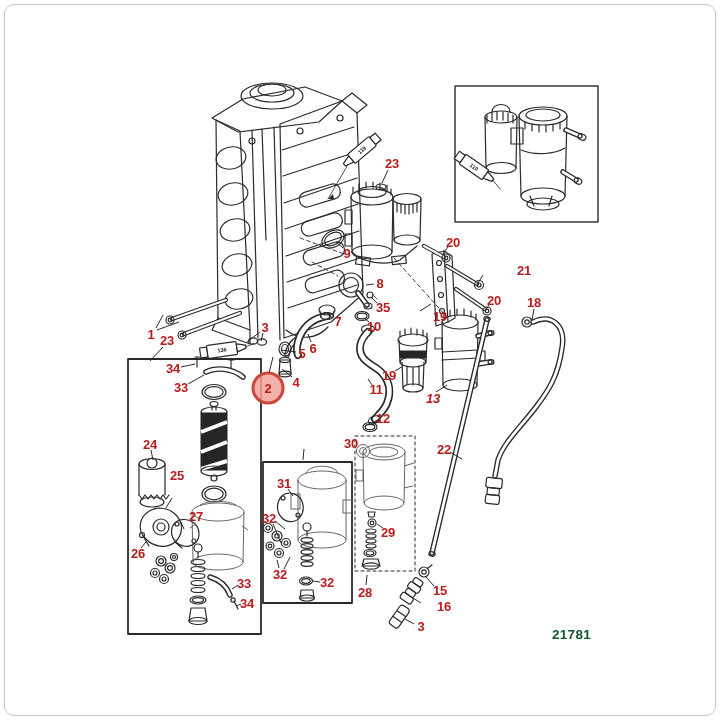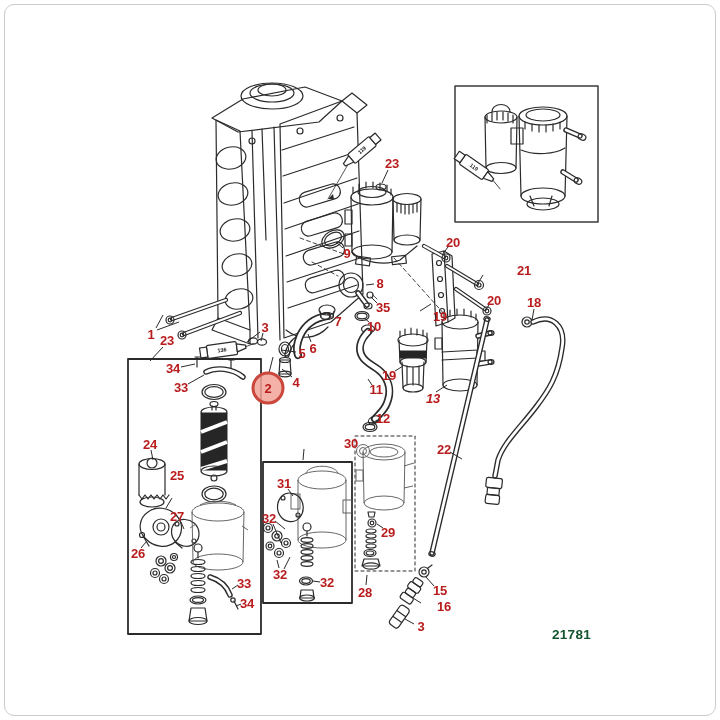--- a/index.html
+++ b/index.html
@@ -540,21 +540,21 @@
     <div class="callout" style="left: 534px; top: 302px;">18</div>
     <div class="callout" style="left: 440px; top: 316px;">19</div>
     <div class="callout" style="left: 453px; top: 242px;">20</div>
     <div class="callout" style="left: 488px; top: 270px; margin-left: 36px;">21</div>
     <div class="callout" style="left: 494px; top: 300px;">20</div>
     <div class="callout" style="left: 444px; top: 449px;">22</div>
     <div class="callout" style="left: 392px; top: 163px;">23</div>
     <div class="callout" style="left: 150px; top: 444px;">24</div>
     <div class="callout" style="left: 177px; top: 475px;">25</div>
     <div class="callout" style="left: 138px; top: 553px;">26</div>
-    <div class="callout" style="left: 177px; top: 516px;">27</div>
+    <div class="callout" style="left: 196px; top: 516px;">27</div>
     <div class="callout" style="left: 365px; top: 592px;">28</div>
     <div class="callout" style="left: 388px; top: 532px;">29</div>
     <div class="callout" style="left: 305px; top: 443px; margin-left: 46px;">30</div>
     <div class="callout" style="left: 284px; top: 483px;">31</div>
     <div class="callout" style="left: 269px; top: 518px;">32</div>
     <div class="callout" style="left: 280px; top: 574px;">32</div>
     <div class="callout" style="left: 327px; top: 582px;">32</div>
     <div class="callout" style="left: 244px; top: 583px;">33</div>
     <div class="callout" style="left: 247px; top: 603px;">34</div>
     <div class="callout" style="left: 383px; top: 307px;">35</div>

